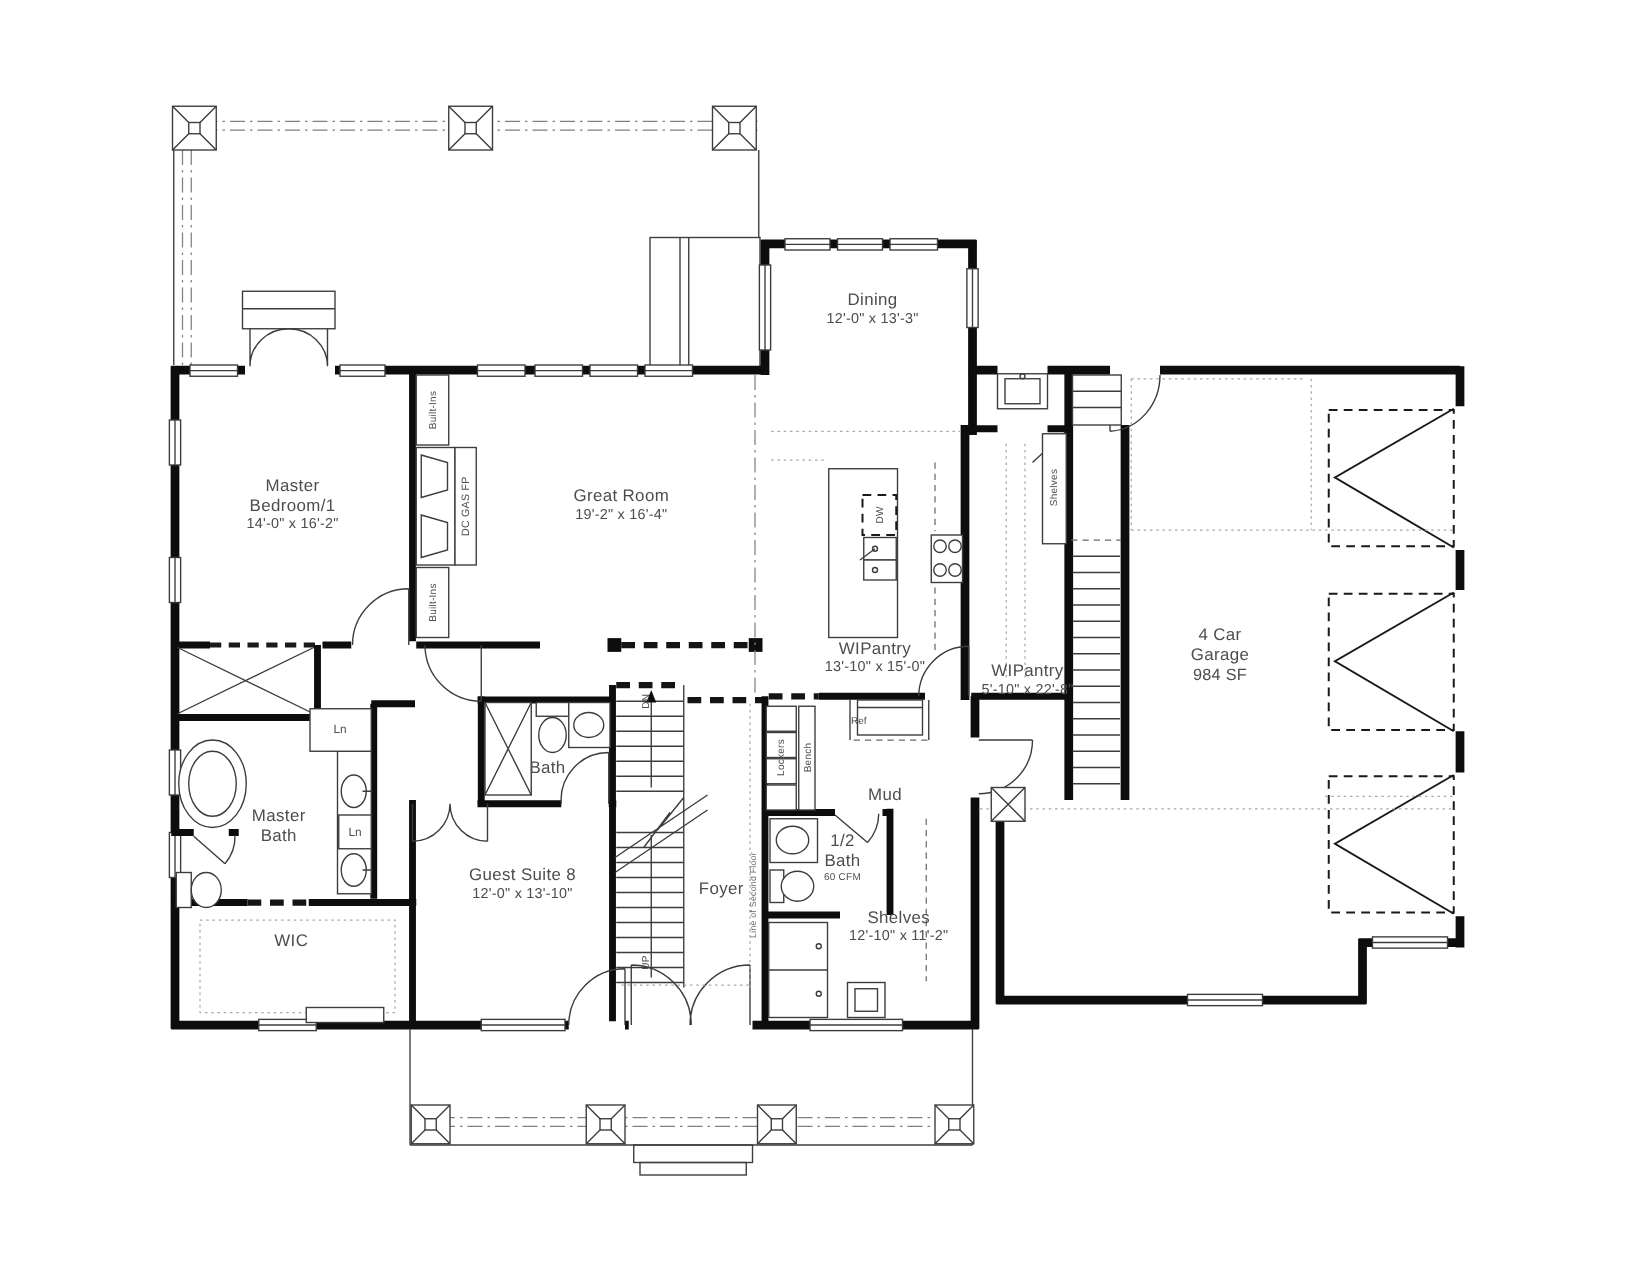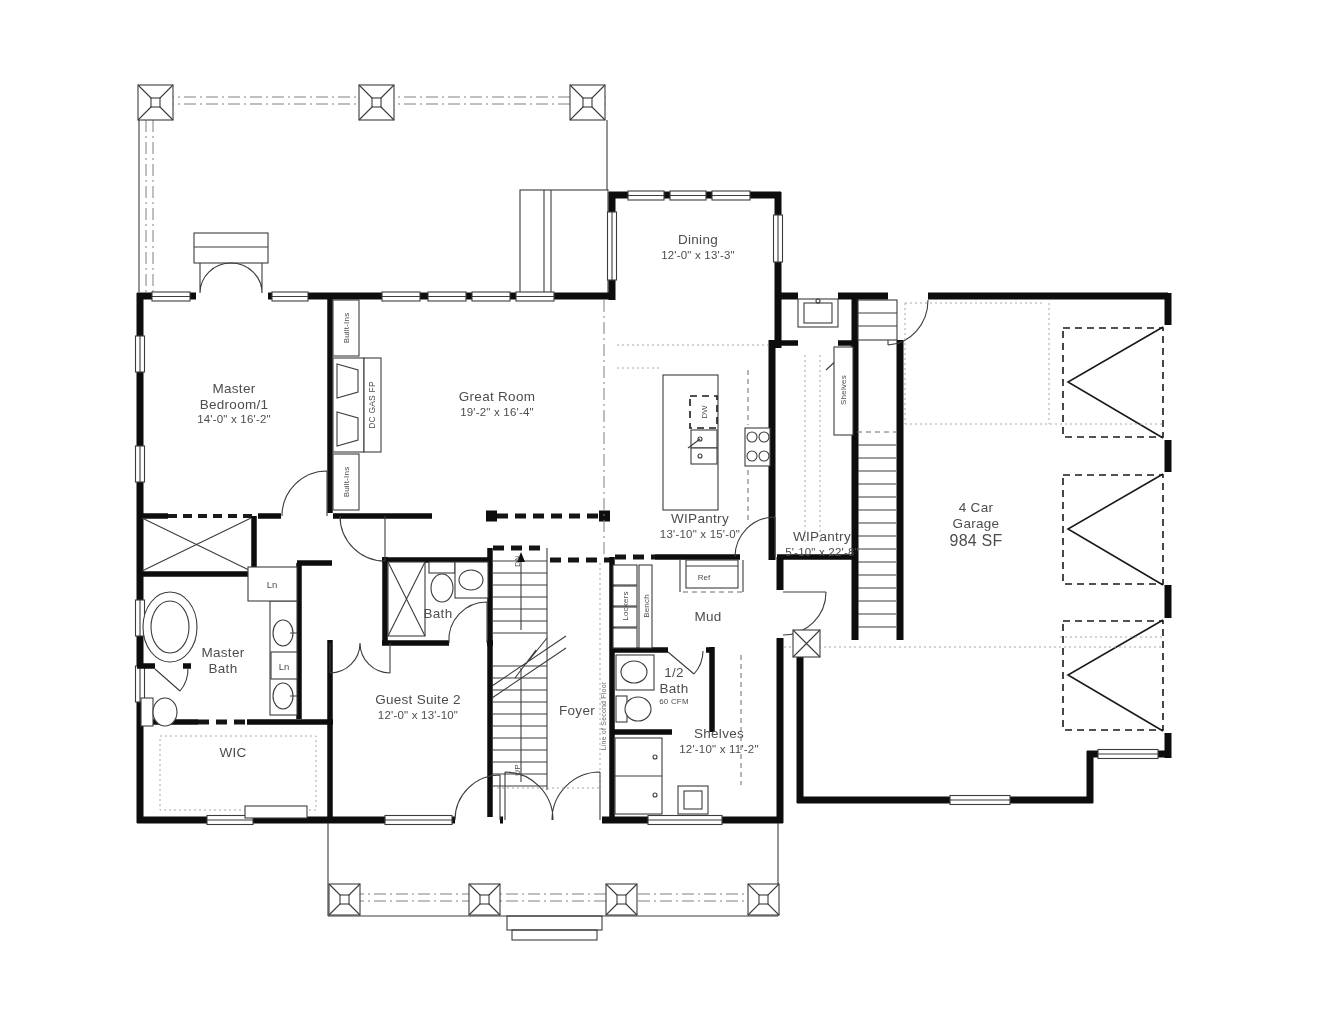--- a/index.html
+++ b/index.html
@@ -446,56 +446,56 @@
   <div class="lbl" style="left:700px;top:511px;width:160px">
     <div>WIPantry</div>
     <div class="dims">13'-10" x 15'-0"</div>
   </div>
   <div class="lbl" style="left:822px;top:529px;width:130px">
     <div>WIPantry</div>
     <div class="dims">5'-10" x 22'-8"</div>
   </div>
   <div class="lbl" style="left:976px;top:500px;width:64px">
     <div>4 Car Garage</div>
-    <div class="dims" style="font-size:16px">984 SF</div>
+    <div class="dims" style="font-size:13px">984 SF</div>
   </div>
   <div class="lbl" style="left:223px;top:645px;width:58px">
     <div>Master Bath</div>
   </div>
   <div class="lbl" style="left:233px;top:745px;width:60px">
     <div>WIC</div>
   </div>
   <div class="lbl" style="left:418px;top:692px;width:120px">
-    <div>Guest Suite 2</div>
+    <div>Guest Suite 8</div>
     <div class="dims">12'-0" x 13'-10"</div>
   </div>
   <div class="lbl" style="left:438px;top:606px;width:60px">
     <div>Bath</div>
   </div>
   <div class="lbl" style="left:577px;top:703px;width:70px">
     <div>Foyer</div>
   </div>
-  <div class="lbl" style="left:708px;top:609px;width:70px">
+  <div class="lbl" style="left:708px;top:628px;width:70px">
     <div>Mud</div>
   </div>
   <div class="lbl" style="left:674px;top:665px;width:42px">
     <div>1/2 Bath</div>
     <div class="note">60 CFM</div>
   </div>
   <div class="lbl" style="left:719px;top:726px;width:150px">
     <div>Shelves</div>
     <div class="dims">12'-10" x 11'-2"</div>
   </div>
 
   <div class="vsm" style="left:346px;top:328px">Built-Ins</div>
   <div class="vsm" style="left:346px;top:482px">Built-Ins</div>
   <div class="vsm vmd" style="left:372px;top:405px">DC GAS FP</div>
   <div class="vsm" style="left:843px;top:390px">Shelves</div>
   <div class="vsm" style="left:704px;top:412px">DW</div>
-  <div class="hsm xsm" style="left:704px;top:577px">Ref</div>
+  <div class="hsm xsm" style="left:687px;top:577px">Ref</div>
   <div class="vsm" style="left:625px;top:606px">Lockers</div>
   <div class="vsm" style="left:646px;top:606px">Bench</div>
   <div class="hsm" style="left:272px;top:584px">Ln</div>
   <div class="hsm" style="left:284px;top:666px">Ln</div>
   <div class="vsm" style="left:517px;top:561px">DN</div>
   <div class="vsm" style="left:517px;top:770px">UP</div>
   <div class="vsm tiny" style="left:603px;top:716px">Line of Second Floor</div>
 </div>
 
 </body></html>

